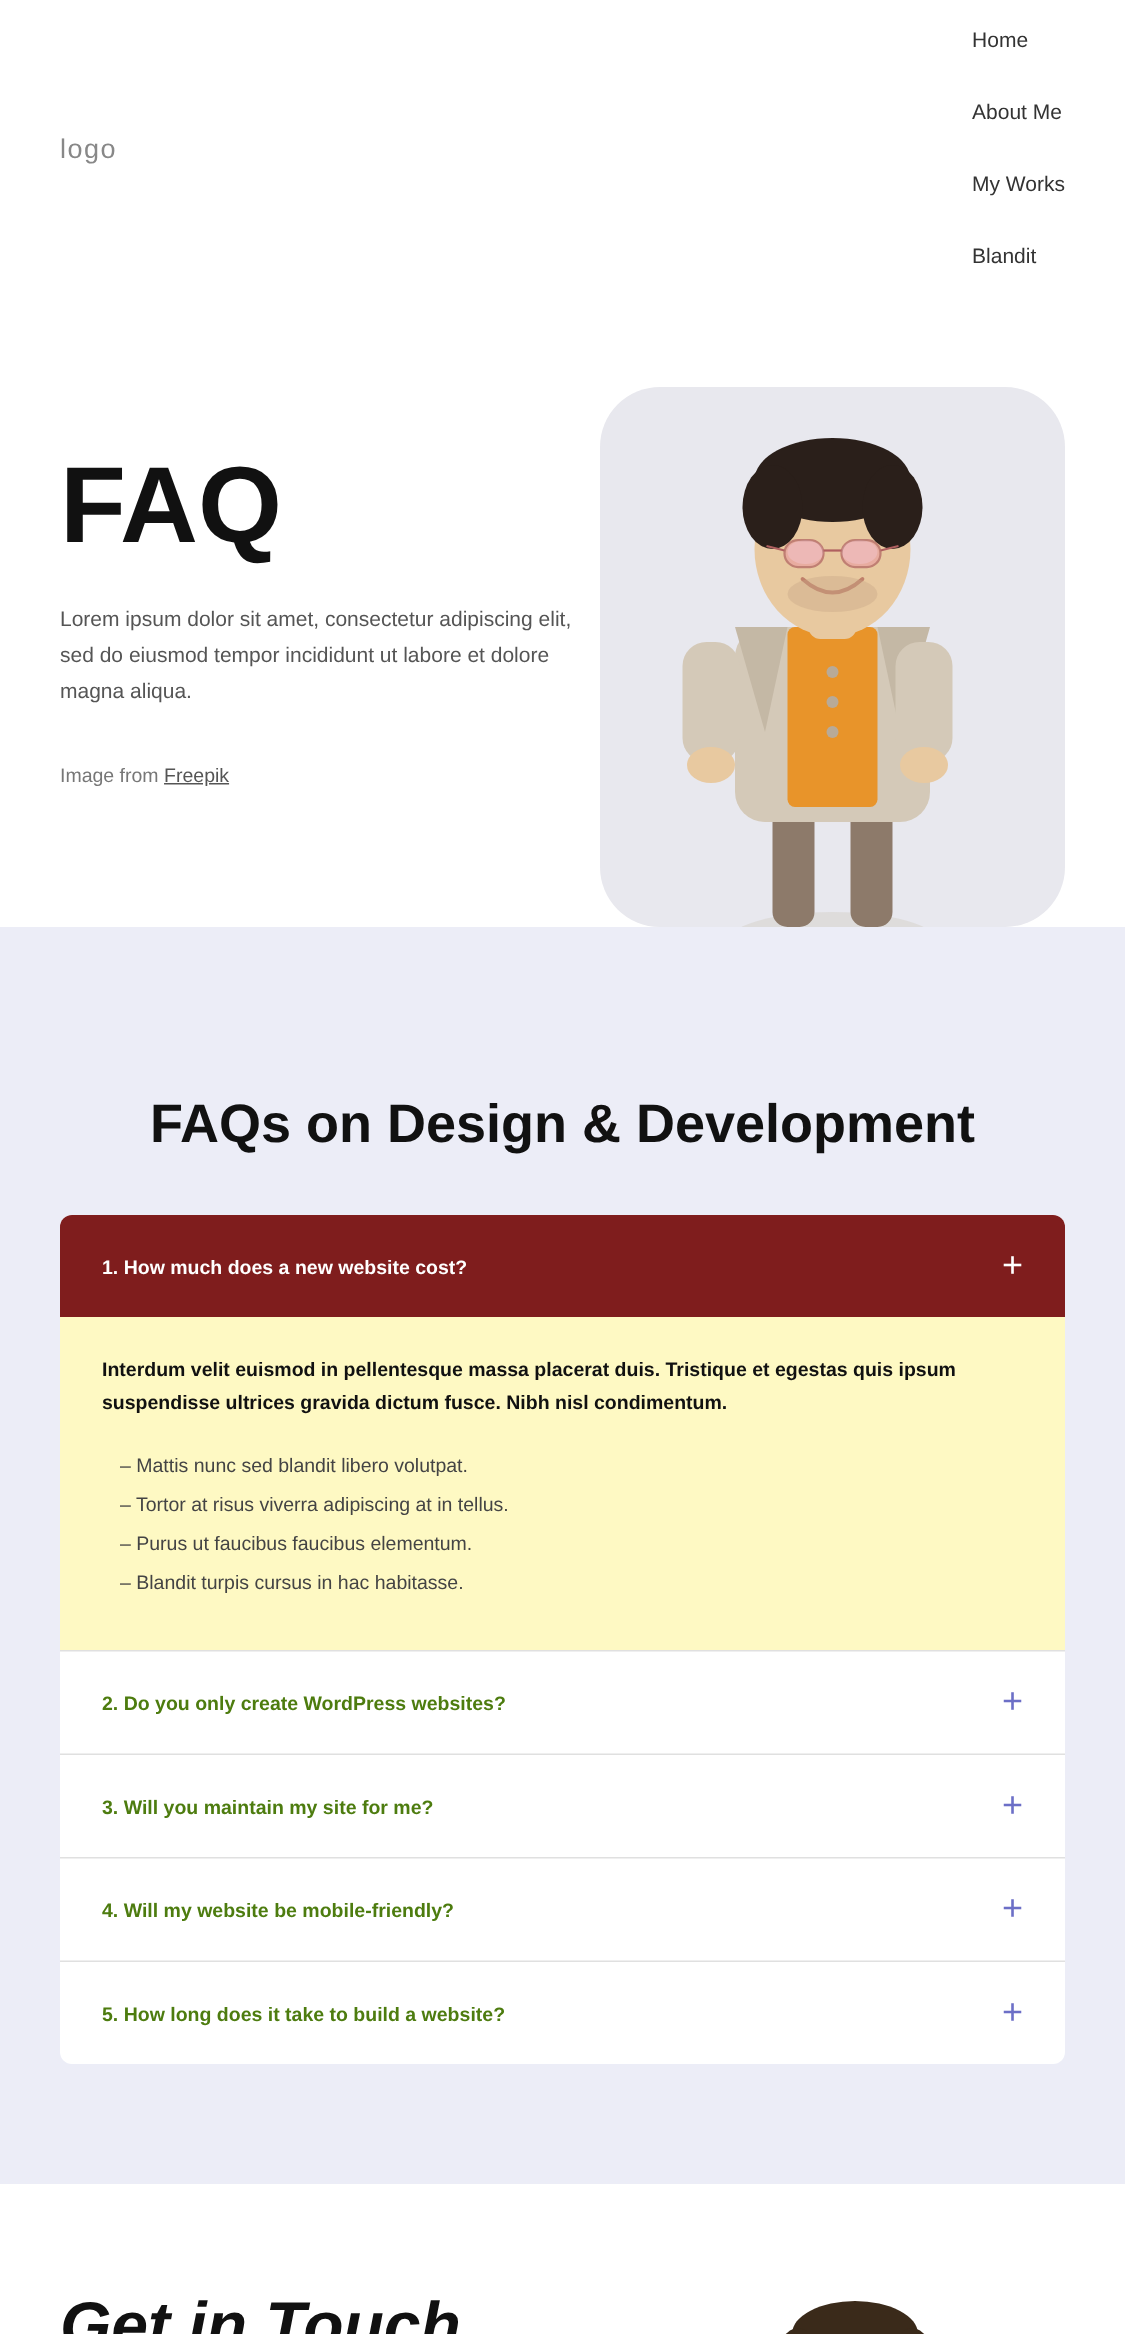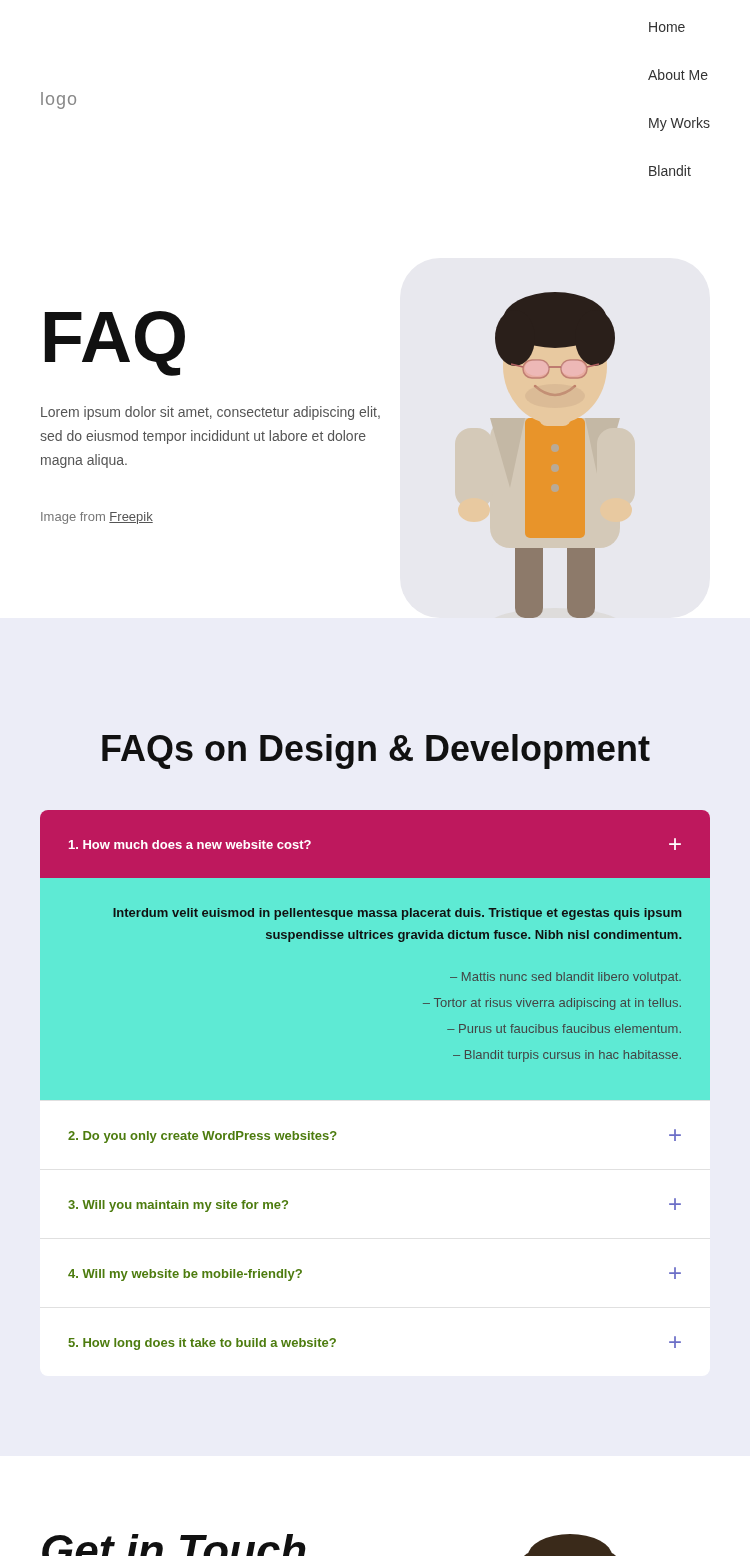--- a/index.html
+++ b/index.html
@@ -116,43 +116,42 @@
       border-bottom: none;
     }
     .accordion-header {
       display: flex;
       align-items: center;
       justify-content: space-between;
       padding: 22px 28px;
       cursor: pointer;
     }
     .accordion-header.active {
-      background: #be185d;
+      background: #7f1d1d;
     }
     .accordion-header.active .accordion-question {
       color: #fff;
     }
     .accordion-header.active .plus-icon {
       color: #fff;
     }
     .accordion-question {
       font-size: 13px;
       font-weight: 600;
       color: #4d7c0f;
     }
     .plus-icon {
       font-size: 24px;
       color: #6c6fc7;
       font-weight: 300;
       line-height: 1;
     }
     .accordion-body {
       padding: 24px 28px 32px;
-      background: #5eead4;
-      text-align: right;
+      background: #fef9c3;
     }
     .accordion-body-bold {
       font-size: 13px;
       font-weight: 700;
       color: #111;
       line-height: 1.7;
       margin-bottom: 18px;
     }
     .accordion-list {
       list-style: none;

